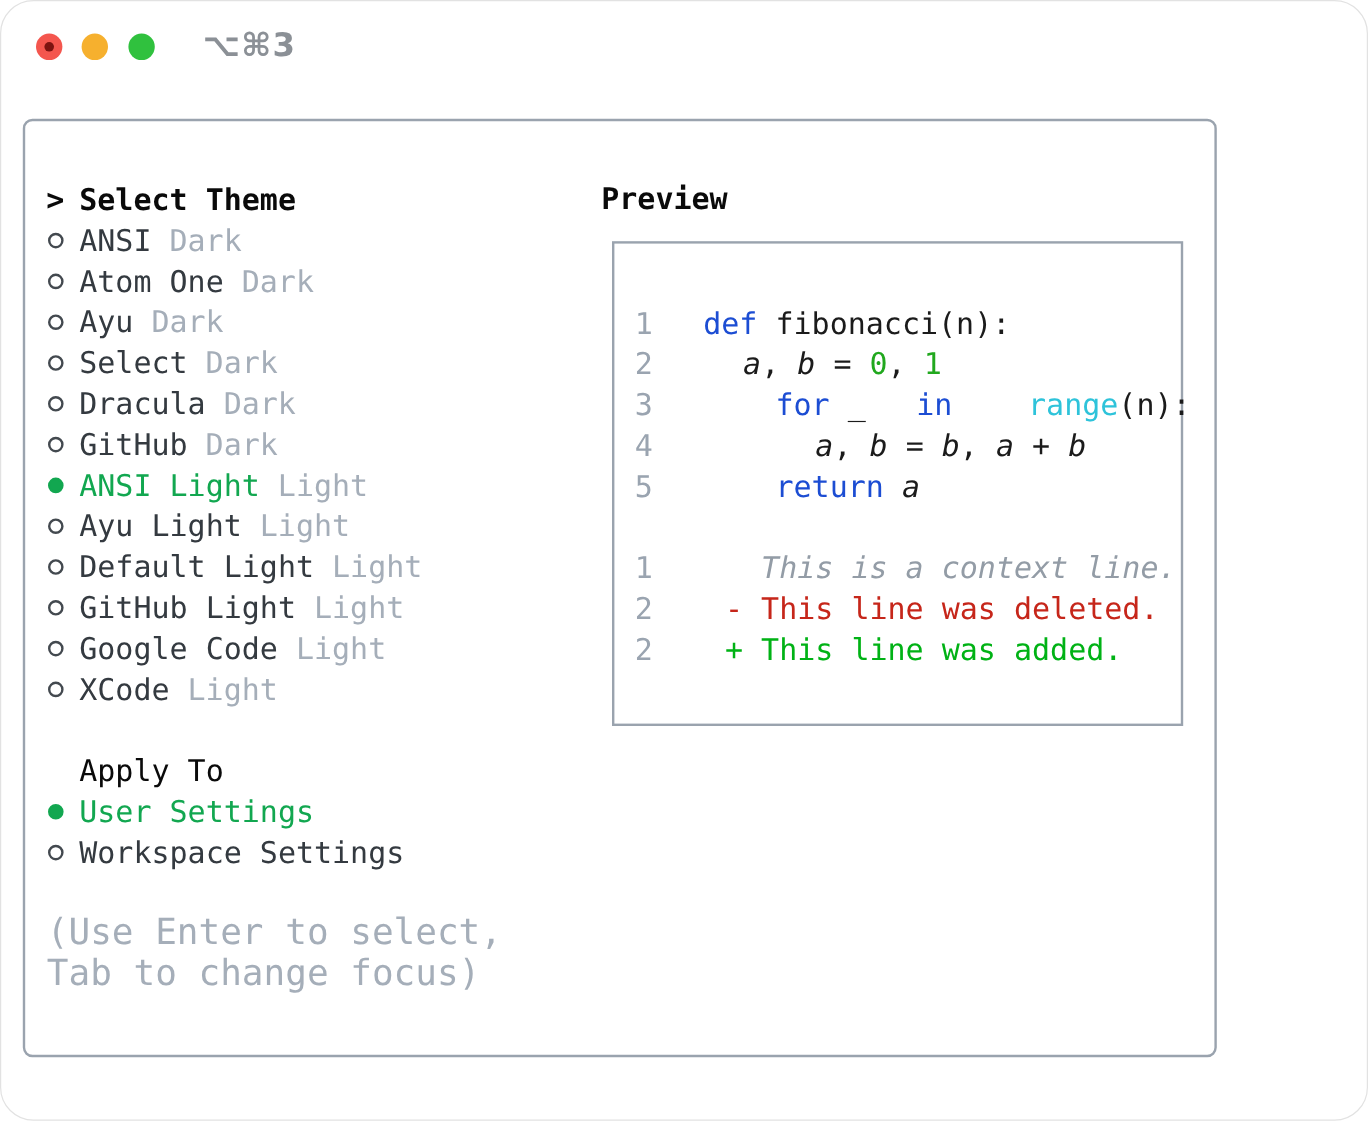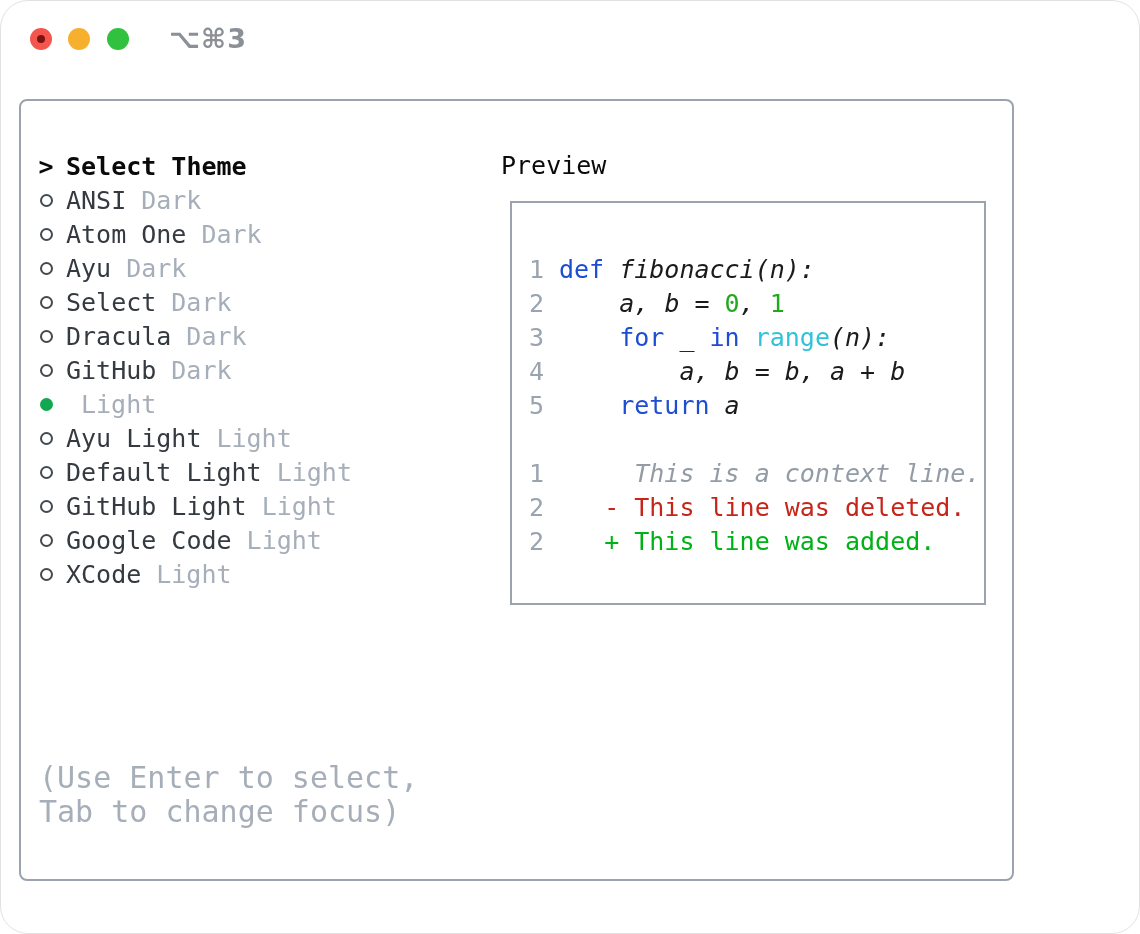--- a/index.html
+++ b/index.html
@@ -38,30 +38,30 @@
   .item-name.selected{color:var(--selected-green);}
   .variant{color:var(--muted-gray);margin-left:15px;text-align:right;}
   .apply-title{color:var(--heading-black);}
   .opt-label.selected{color:var(--selected-green);}
   .theme-section{position:absolute;left:18px;top:48px;width:446px;}
   .apply-section{position:absolute;left:18px;top:524px;width:446px;}
   .hint{position:absolute;left:18px;top:660px;width:440px;font-size:30px;line-height:34px;
     color:var(--muted-gray);white-space:normal;}
   
   .preview-title{position:absolute;left:480px;top:48px;height:34px;line-height:34px;
-    font-size:25px;font-weight:normal;color:var(--heading-black);}
+    font-size:25px;font-weight:bold;color:var(--heading-black);}
   .preview-box{position:absolute;left:489px;top:100px;width:476px;height:404px;
     border:2px solid var(--border-gray);background:#fff;}
   .code-block{position:absolute;left:16px;top:49px;}
   .code-line{display:flex;align-items:center;height:34px;font-size:25px;white-space:pre;
     color:var(--code-text);}
   .lnum{width:16px;margin-right:15px;text-align:right;color:var(--line-number-gray);flex:none;}
-  .tk-fg{color:var(--code-text);font-style:italic;}
-  .tk-kw{color:var(--keyword-blue);}
-  .tk-fn{color:var(--builtin-cyan);}
+  .tk-fg{color:var(--code-text);}
+  .tk-kw{color:var(--keyword-blue);margin-left:27px;}
+  .tk-fn{color:var(--builtin-cyan);margin-left:48px;}
   .tk-num{color:var(--number-green);}
   .tk-var{color:var(--code-text);font-style:italic;}
   .tk-ctx{color:var(--context-gray);font-style:italic;}
   .tk-del{color:var(--deleted-red);}
   .tk-add{color:var(--added-green);}
 </style>
 </head>
 <body>
 
 <div class="window">
@@ -78,29 +78,39 @@
         <span class="marker-slot">&gt;</span>
         <span class="list-title">Select Theme</span>
       </div>
       <div>
           <div class="row"><span class="marker-slot"><span class="circle"></span></span><span class="item-name">ANSI</span><span class="variant">Dark</span></div>
           <div class="row"><span class="marker-slot"><span class="circle"></span></span><span class="item-name">Atom One</span><span class="variant">Dark</span></div>
           <div class="row"><span class="marker-slot"><span class="circle"></span></span><span class="item-name">Ayu</span><span class="variant">Dark</span></div>
           <div class="row"><span class="marker-slot"><span class="circle"></span></span><span class="item-name">Select</span><span class="variant">Dark</span></div>
           <div class="row"><span class="marker-slot"><span class="circle"></span></span><span class="item-name">Dracula</span><span class="variant">Dark</span></div>
           <div class="row"><span class="marker-slot"><span class="circle"></span></span><span class="item-name">GitHub</span><span class="variant">Dark</span></div>
-          <div class="row"><span class="marker-slot"><span class="circle filled"></span></span><span class="variant">Light</span></div>
+          <div class="row"><span class="marker-slot"><span class="circle filled"></span></span><span class="item-name selected">ANSI Light</span><span class="variant">Light</span></div>
           <div class="row"><span class="marker-slot"><span class="circle"></span></span><span class="item-name">Ayu Light</span><span class="variant">Light</span></div>
           <div class="row"><span class="marker-slot"><span class="circle"></span></span><span class="item-name">Default Light</span><span class="variant">Light</span></div>
           <div class="row"><span class="marker-slot"><span class="circle"></span></span><span class="item-name">GitHub Light</span><span class="variant">Light</span></div>
           <div class="row"><span class="marker-slot"><span class="circle"></span></span><span class="item-name">Google Code</span><span class="variant">Light</span></div>
           <div class="row"><span class="marker-slot"><span class="circle"></span></span><span class="item-name">XCode</span><span class="variant">Light</span></div>
         </div>
     </div>
 
+    <div class="apply-section">
+      <div class="row">
+        <span class="marker-slot"></span>
+        <span class="apply-title">Apply To</span>
+      </div>
+      <div>
+          <div class="row"><span class="marker-slot"><span class="circle filled"></span></span><span class="opt-label selected">User Settings</span></div>
+          <div class="row"><span class="marker-slot"><span class="circle"></span></span><span class="opt-label">Workspace Settings</span></div>
+        </div>
+    </div>
 
     <div class="hint">(Use Enter to select, Tab to change focus)</div>
 
     <div class="preview-title">Preview</div>
 
     <div class="preview-box">
       <div class="code-block">
           <div class="code-line"><span class="lnum">1</span><span class="lcode"><span class="tk-kw">def</span><span class="tk-fg"> fibonacci(n):</span></span></div>
           <div class="code-line"><span class="lnum">2</span><span class="lcode"><span class="tk-fg">    </span><span class="tk-var">a</span><span class="tk-fg">, </span><span class="tk-var">b</span><span class="tk-fg"> = </span><span class="tk-num">0</span><span class="tk-fg">, </span><span class="tk-num">1</span></span></div>
           <div class="code-line"><span class="lnum">3</span><span class="lcode"><span class="tk-fg">    </span><span class="tk-kw">for</span><span class="tk-fg"> _ </span><span class="tk-kw">in</span><span class="tk-fg"> </span><span class="tk-fn">range</span><span class="tk-fg">(n):</span></span></div>

